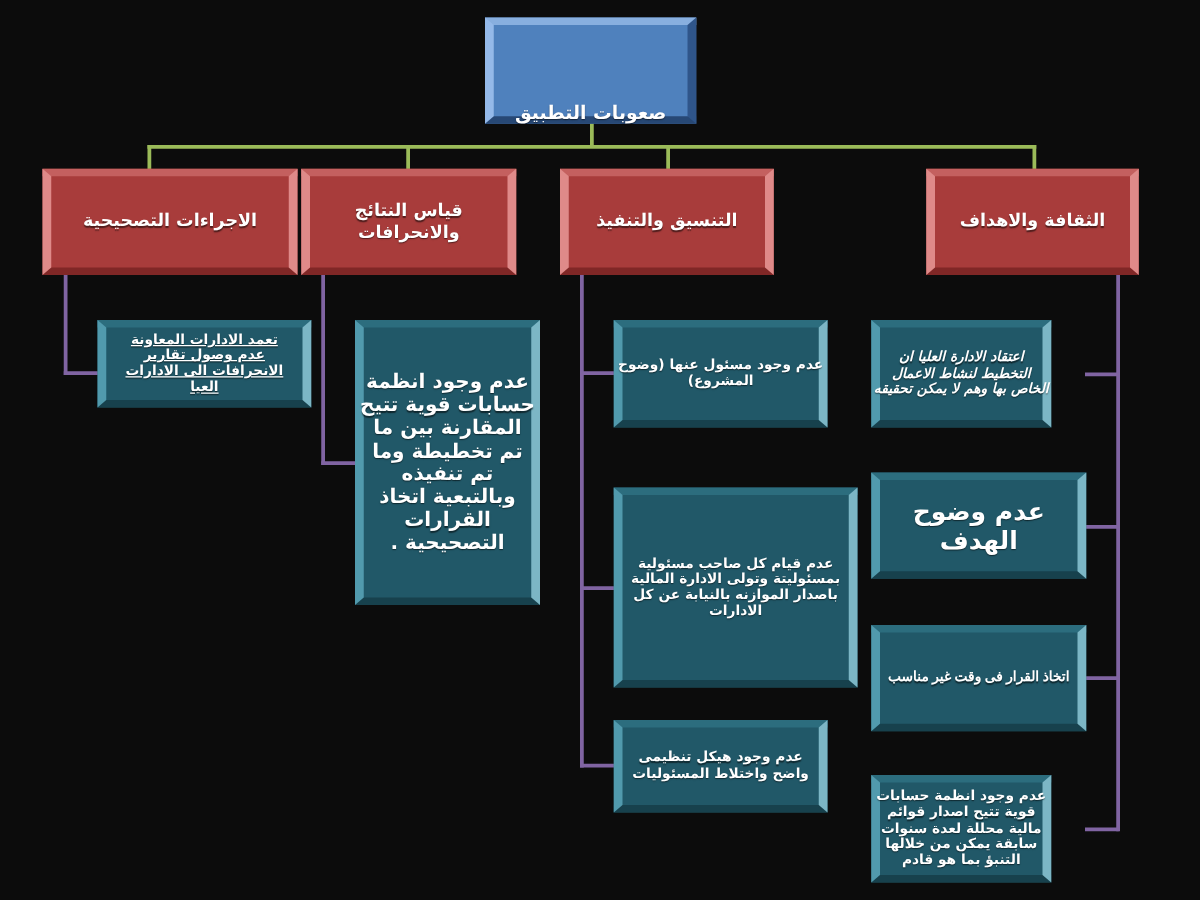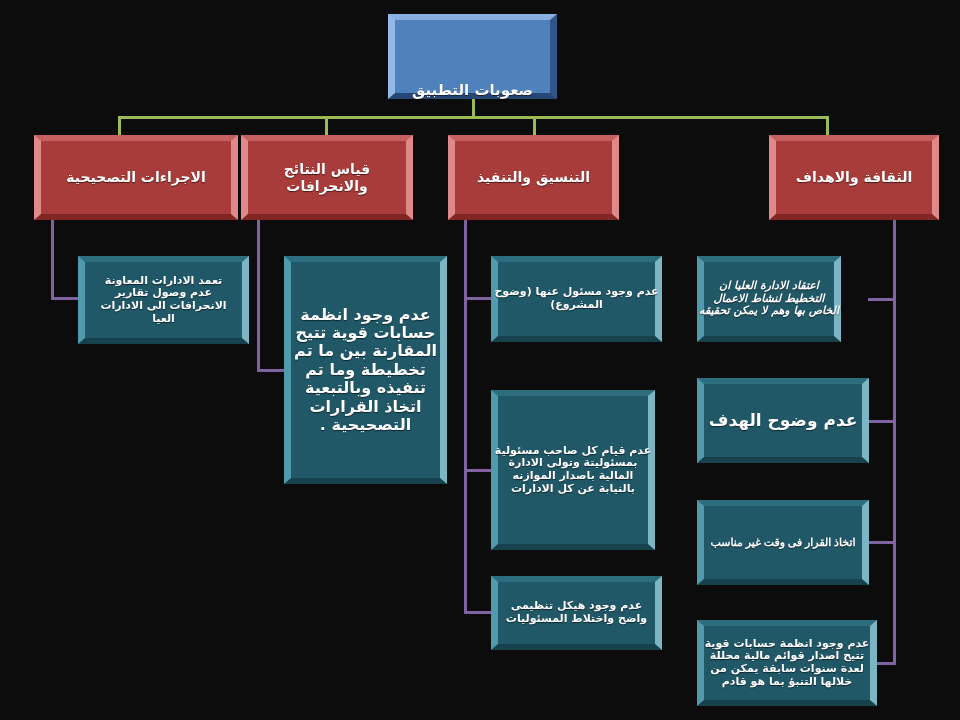--- a/index.html
+++ b/index.html
@@ -38,21 +38,21 @@
   }
   .leaf {
     background: #215868;
     font-size: 11px;
   }
   .leaf::before {
     border-color: #2f7183 #8cc7d6 #163e49 #5aa6ba;
     opacity: .85;
   }
   .leaf.big { font-size: 16px; }
-  .leaf.mid { font-size: 17px; }
+  .leaf.mid { font-size: 20px; }
   .line { position: absolute; }
   .green { background: #9bbb59; }
   .purple { background: #8064a2; }
   .txt { position: relative; z-index: 1; padding: 0 6px; text-shadow: 0 1px 1px rgba(0,0,0,.55); }
 </style>
 </head>
 <body>
 
 <div class="line green" style="left:472px;top:98px;width:3px;height:20px;"></div>
 <div class="line green" style="left:118px;top:116px;width:711px;height:3px;"></div>
@@ -67,63 +67,63 @@
 
 <div class="box cat" style="left:34px;top:135px;width:204px;height:85px;">
   <span class="txt">الاجراءات التصحيحية</span>
 </div>
 <div class="box cat" style="left:241px;top:135px;width:172px;height:85px;">
   <span class="txt" style="padding:0 40px;">قياس النتائج والانحرافات</span>
 </div>
 <div class="box cat" style="left:448px;top:135px;width:171px;height:85px;">
   <span class="txt">التنسيق  والتنفيذ</span>
 </div>
-<div class="box cat" style="left:769px;top:135px;width:170px;height:85px;">
+<div class="box cat" style="left:741px;top:135px;width:170px;height:85px;">
   <span class="txt">الثقافة والاهداف</span>
 </div>
 
 <div class="line purple" style="left:51px;top:220px;width:3px;height:80px;"></div>
 <div class="line purple" style="left:51px;top:297px;width:28px;height:3px;"></div>
 
 <div class="line purple" style="left:257px;top:220px;width:3px;height:152px;"></div>
 <div class="line purple" style="left:257px;top:369px;width:28px;height:3px;"></div>
 
 <div class="line purple" style="left:464px;top:220px;width:3px;height:394px;"></div>
 <div class="line purple" style="left:464px;top:297px;width:28px;height:3px;"></div>
 <div class="line purple" style="left:464px;top:469px;width:28px;height:3px;"></div>
 <div class="line purple" style="left:464px;top:611px;width:28px;height:3px;"></div>
 
 <div class="line purple" style="left:893px;top:220px;width:3px;height:445px;"></div>
 <div class="line purple" style="left:868px;top:298px;width:27px;height:3px;"></div>
 <div class="line purple" style="left:868px;top:420px;width:27px;height:3px;"></div>
 <div class="line purple" style="left:868px;top:541px;width:27px;height:3px;"></div>
 <div class="line purple" style="left:868px;top:662px;width:27px;height:3px;"></div>
 
-<div class="box leaf" style="left:78px;top:256px;width:171px;height:88px;">
+<div class="box leaf" style="left:78px;top:256px;width:171px;height:70px;text-decoration:underline;">
   <span class="txt" style="padding:0 14px;">تعمد الادارات المعاونة عدم وصول تقارير الانحرافات الى الادارات العيا</span>
 </div>
 
-<div class="box leaf big" style="left:284px;top:256px;width:163px;height:228px;">
+<div class="box leaf big" style="left:284px;top:256px;width:148px;height:228px;">
   <span class="txt" style="padding:0 4px;">عدم وجود  انظمة حسابات قوية تتيح المقارنة بين ما تم تخطيطة وما تم تنفيذه وبالتبعية اتخاذ القرارات التصحيحية .</span>
 </div>
 
 <div class="box leaf" style="left:491px;top:256px;width:171px;height:86px;">
   <span class="txt" style="padding:0 2px;">عدم وجود مسئول عنها (وضوح المشروع)</span>
 </div>
-<div class="box leaf" style="left:491px;top:390px;width:164px;height:160px;text-align:center;">
+<div class="box leaf" style="left:491px;top:390px;width:195px;height:160px;text-align:center;">
   <span class="txt" style="padding:0 2px;">عدم قيام كل صاحب  مسئولية بمسئوليتة وتولى الادارة المالية باصدار الموازنه بالنيابة عن كل الادارات</span>
 </div>
 <div class="box leaf" style="left:491px;top:576px;width:171px;height:74px;">
   <span class="txt" style="padding:0 4px;">عدم وجود  هيكل تنظيمى واضح واختلاط المسئوليات</span>
 </div>
 
 <div class="box leaf" style="left:697px;top:256px;width:144px;height:86px;font-style:italic;">
   <span class="txt" style="padding:0 2px;">اعتقاد الادارة العليا ان التخطيط لنشاط الاعمال الخاص بها وهم لا يمكن تحقيقه</span>
 </div>
 <div class="box leaf mid" style="left:697px;top:378px;width:172px;height:85px;">
   <span class="txt">عدم وضوح الهدف</span>
 </div>
 <div class="box leaf" style="left:697px;top:500px;width:172px;height:85px;">
   <span class="txt" style="padding:0;font-family:Liberation Serif, serif;">اتخاذ القرار فى وقت غير مناسب</span>
 </div>
-<div class="box leaf" style="left:697px;top:620px;width:180px;height:86px;">
+<div class="box leaf" style="left:697px;top:620px;width:144px;height:86px;">
   <span class="txt" style="padding:0 2px;">عدم وجود انظمة حسابات قوية تتيح اصدار قوائم مالية محللة لعدة سنوات سابقة يمكن من خلالها التنبؤ بما هو قادم</span>
 </div>
 
 </body></html>

